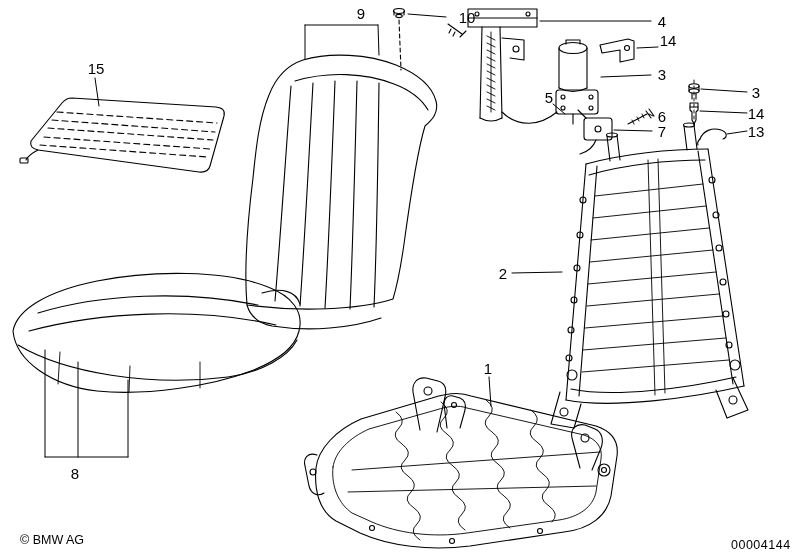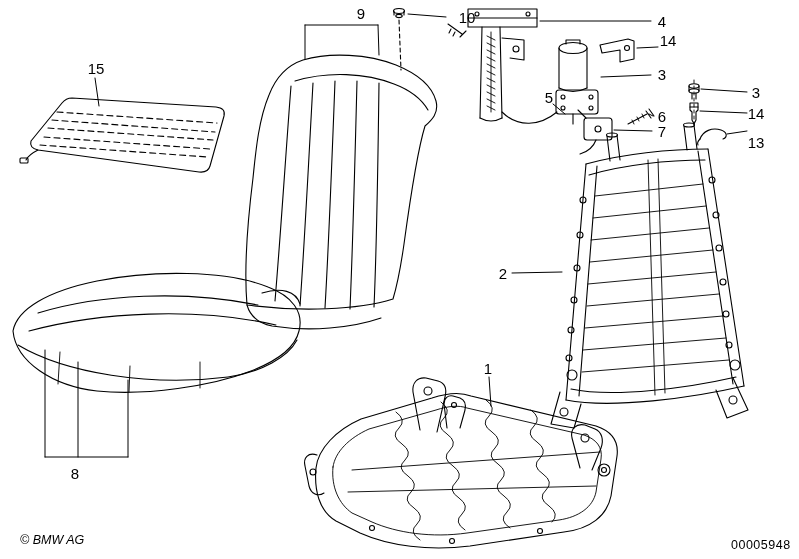--- a/index.html
+++ b/index.html
@@ -11,21 +11,21 @@
     color:var(--line);
   }
   .stage{position:absolute;inset:0;width:799px;height:559px;}
   .stage svg{position:absolute;left:0;top:0;}
   .callout{
     position:absolute;transform:translate(-50%,-50%);
     font-size:15px;line-height:1;color:var(--line);
     white-space:nowrap;user-select:none;
   }
   .footer-copyright{
-    position:absolute;left:20px;top:533px;font-size:12.5px;color:var(--line);font-style:italic;
+    position:absolute;left:20px;top:533px;font-size:12.5px;color:var(--line);
   }
   .footer-number{
     position:absolute;left:731px;top:538px;font-size:12.5px;letter-spacing:.5px;color:var(--line);
   }
 </style>
 </head>
 <body>
 
 <div class="stage">
 
@@ -228,19 +228,19 @@
   <div class="callout" style="left:662px;top:74px">3</div>
   <div class="callout" style="left:662px;top:21px">4</div>
   <div class="callout" style="left:549px;top:97px">5</div>
   <div class="callout" style="left:662px;top:116px">6</div>
   <div class="callout" style="left:662px;top:131px">7</div>
   <div class="callout" style="left:75px;top:473px">8</div>
   <div class="callout" style="left:361px;top:13px">9</div>
   <div class="callout" style="left:467px;top:17px">10</div>
   <div class="callout" style="left:756px;top:92px">3</div>
   <div class="callout" style="left:756px;top:113px">14</div>
-  <div class="callout" style="left:756px;top:142px">13</div>
+  <div class="callout" style="left:756px;top:131px">13</div>
   <div class="callout" style="left:668px;top:40px">14</div>
   <div class="callout" style="left:96px;top:68px">15</div>
 
   <div class="footer-copyright">© BMW AG</div>
-  <div class="footer-number">00005948</div>
+  <div class="footer-number">00004144</div>
 </div>
 
 </body></html>

